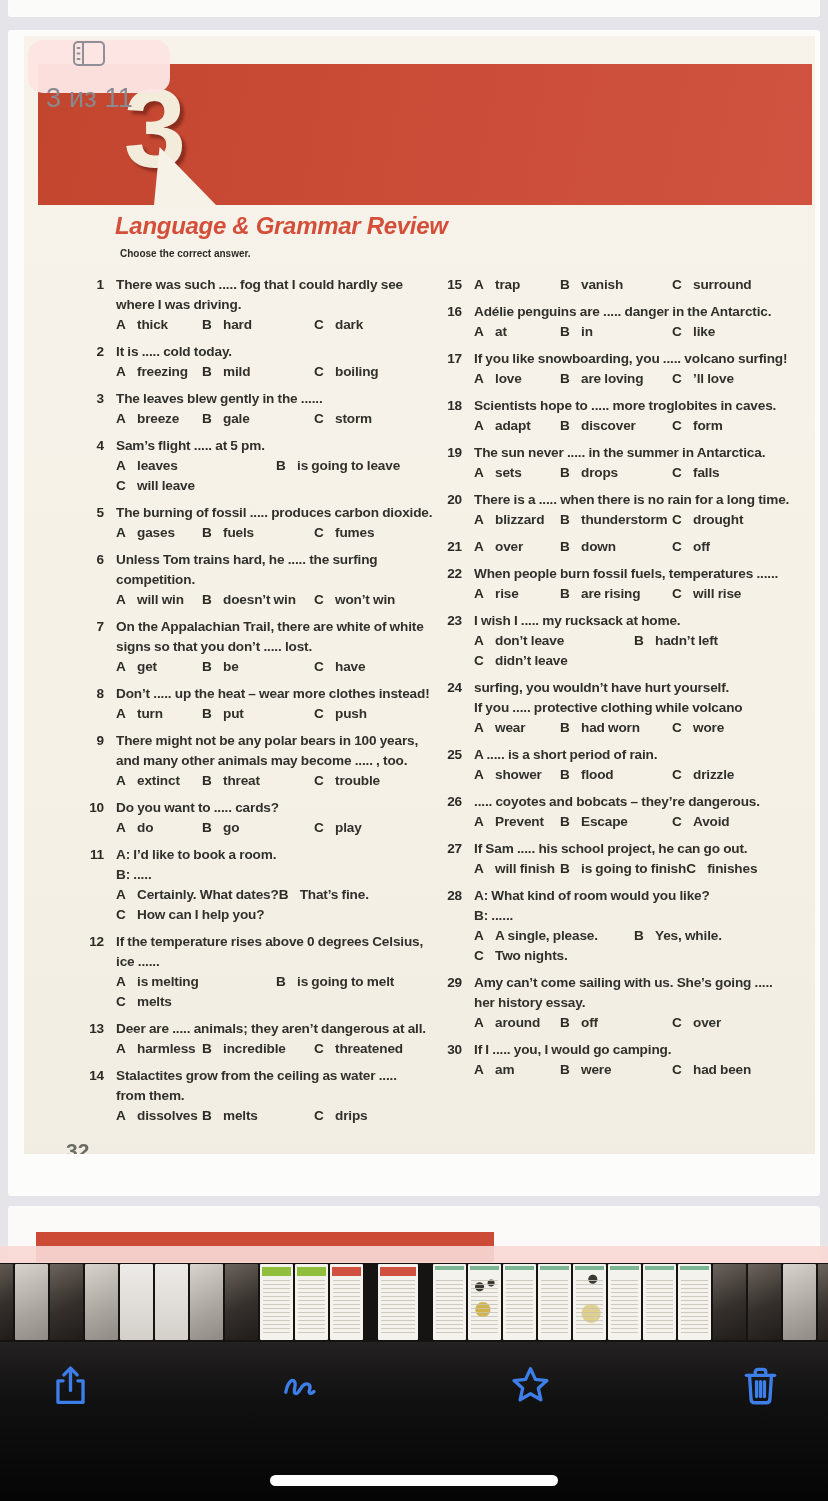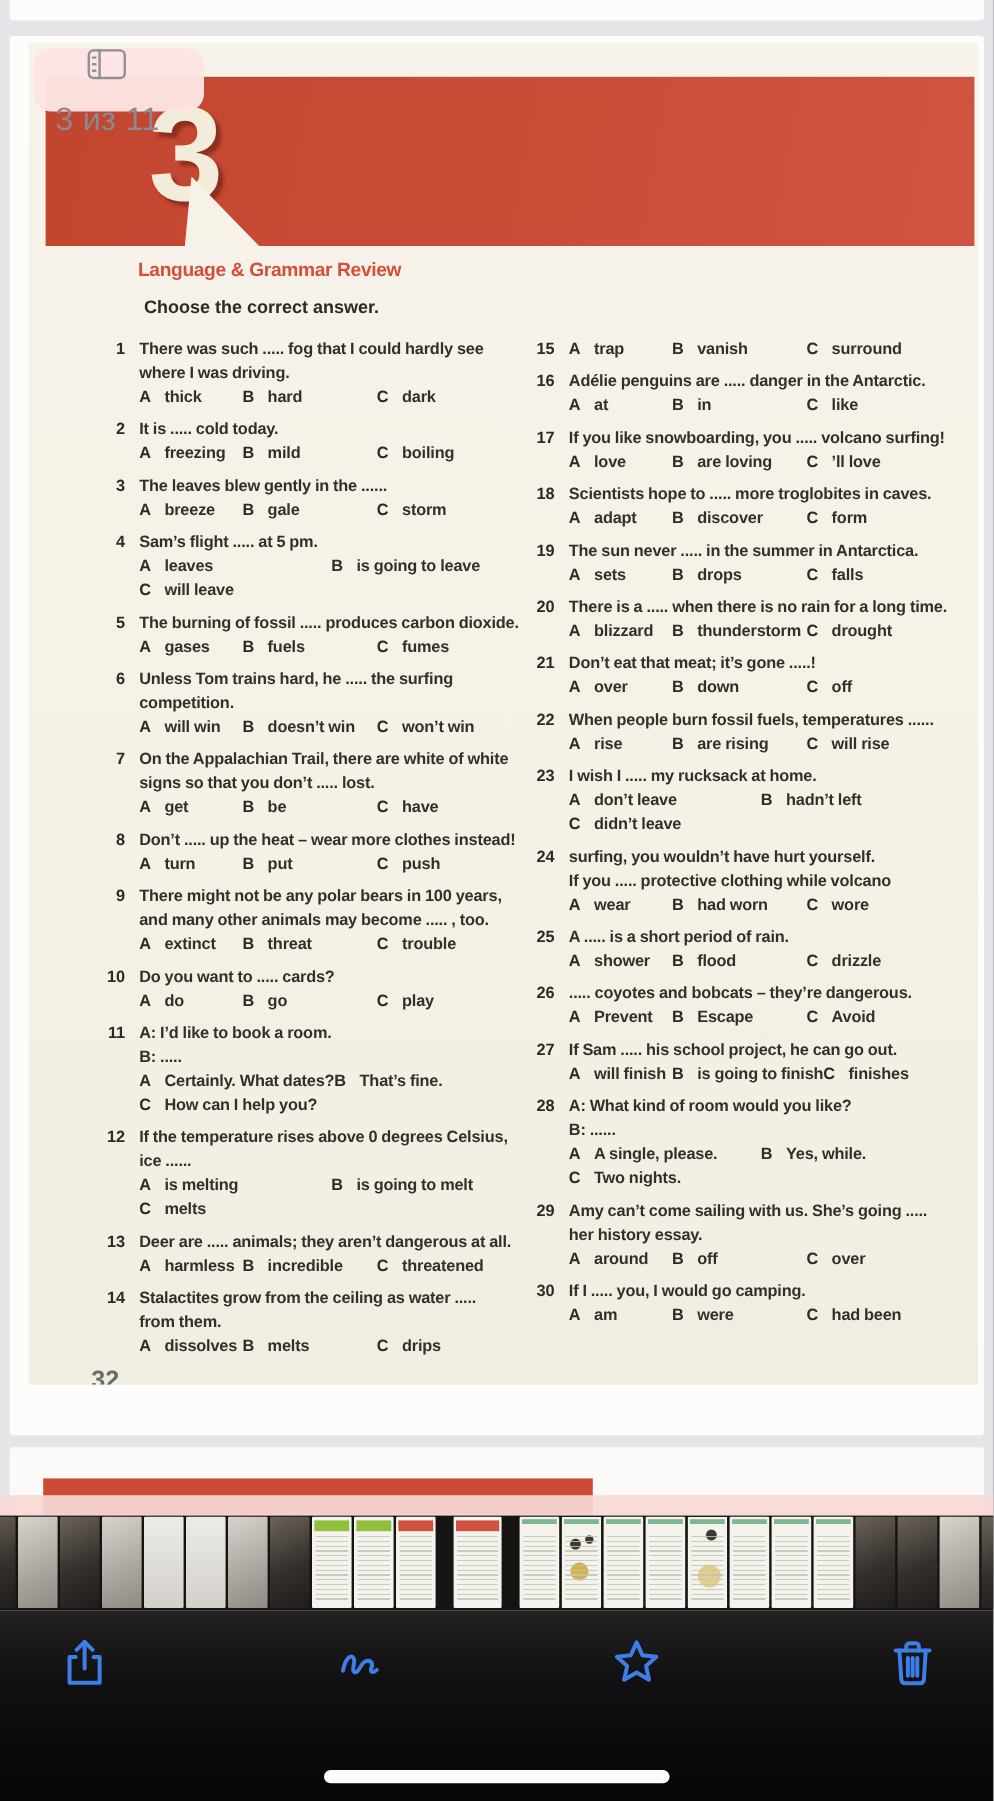--- a/index.html
+++ b/index.html
@@ -16,42 +16,42 @@
     background:linear-gradient(180deg,#f7f3ea 0%,#f5f1e7 60%,#f1ede2 100%);overflow:hidden;}
 
   .red-band{position:absolute;left:14px;right:3px;top:28px;height:141px;
     background:linear-gradient(100deg,#c2452e 0%,#ca4c37 45%,#cf5340 100%);}
   .chapter-num{position:absolute;left:72px;top:-8px;width:90px;text-align:center;
     font-size:112px;font-weight:bold;color:#f3ecda;text-shadow:4px 4px 3px rgba(70,15,8,.45);line-height:1.3;}
   .notch{position:absolute;left:116px;bottom:0;width:62px;height:58px;background:#f6f2e8;
     clip-path:polygon(9% 0,0 100%,100% 100%);}
 
   .page-body{position:absolute;left:0;right:0;top:176px;bottom:0;color:#32302b;}
-  .title{margin:0 0 0 91px;font-size:16px;line-height:27px;font-weight:bold;
+  .title{margin:0 0 0 91px;font-size:24px;line-height:27px;font-weight:bold;font-style:italic;
     color:#d44f3a;letter-spacing:-0.3px;}
-  .instruction{margin:9px 0 0 96px;font-size:15px;font-weight:bold;color:#2d2b26;}
+  .instruction{margin:9px 0 0 96px;font-size:10px;font-weight:bold;color:#2d2b26;}
   .columns{display:flex;margin-top:16px;padding-left:64px;gap:14px;}
   .col{width:344px;flex:0 0 auto;}
 
   .q{display:flex;margin-bottom:7px;font-size:13.6px;line-height:20px;font-weight:bold;
     letter-spacing:-0.15px;word-spacing:-0.3px;}
   .q-num{flex:0 0 16px;text-align:right;margin-right:12px;color:#2d2b26;}
   .q-body{flex:1;min-width:0;}
   .q-line{white-space:nowrap;}
   .q-row{display:flex;}
   .q-opt{display:flex;white-space:nowrap;}
   .q-opt .q-letter{flex:0 0 auto;min-width:14px;margin-right:7px;color:#2d2b26;}
   .c0{flex:0 0 auto;min-width:86px;}
   .c1{flex:0 0 auto;min-width:112px;}
   .c2{flex:0 0 auto;}
   .w0{flex:0 0 160px;}
   .w1{flex:1;}
   .full{flex:1;}
 
-  .page-num{position:absolute;left:52px;bottom:0;height:15px;overflow:hidden;
+  .page-num{position:absolute;left:42px;bottom:0;height:15px;overflow:hidden;
     font-size:21px;font-weight:bold;color:#6b6b66;line-height:24px;}
 
   
   .badge{position:absolute;left:28px;top:40px;height:53px;padding:0 37px 0 18px;border-radius:15px;
     background:rgba(252,228,226,0.97);display:flex;align-items:center;gap:12px;flex-direction:column;}
   .badge-text{font-size:27px;color:#89898f;letter-spacing:0.2px;}
 
   
   .next-card{position:absolute;left:8px;right:8px;top:1206px;height:56px;background:#fbfaf8;border-radius:3px 3px 0 0;overflow:hidden;}
   .next-red{position:absolute;left:28px;width:458px;top:26px;bottom:-2px;background:#cc4b36;}
@@ -516,21 +516,20 @@
                     <div class="q-opt c2">
                       <span class="q-letter">C</span>
                       <span>drought</span>
                     </div>
                   </div>
                 </div>
               </div>
               <div class="q">
                 <div class="q-num">21</div>
                 <div class="q-body">
-                  <div class="q-line">Don’t eat that meat; it’s gone .....!</div>
                   <div class="q-row">
                     <div class="q-opt c0">
                       <span class="q-letter">A</span>
                       <span>over</span>
                     </div>
                     <div class="q-opt c1">
                       <span class="q-letter">B</span>
                       <span>down</span>
                     </div>
                     <div class="q-opt c2">

